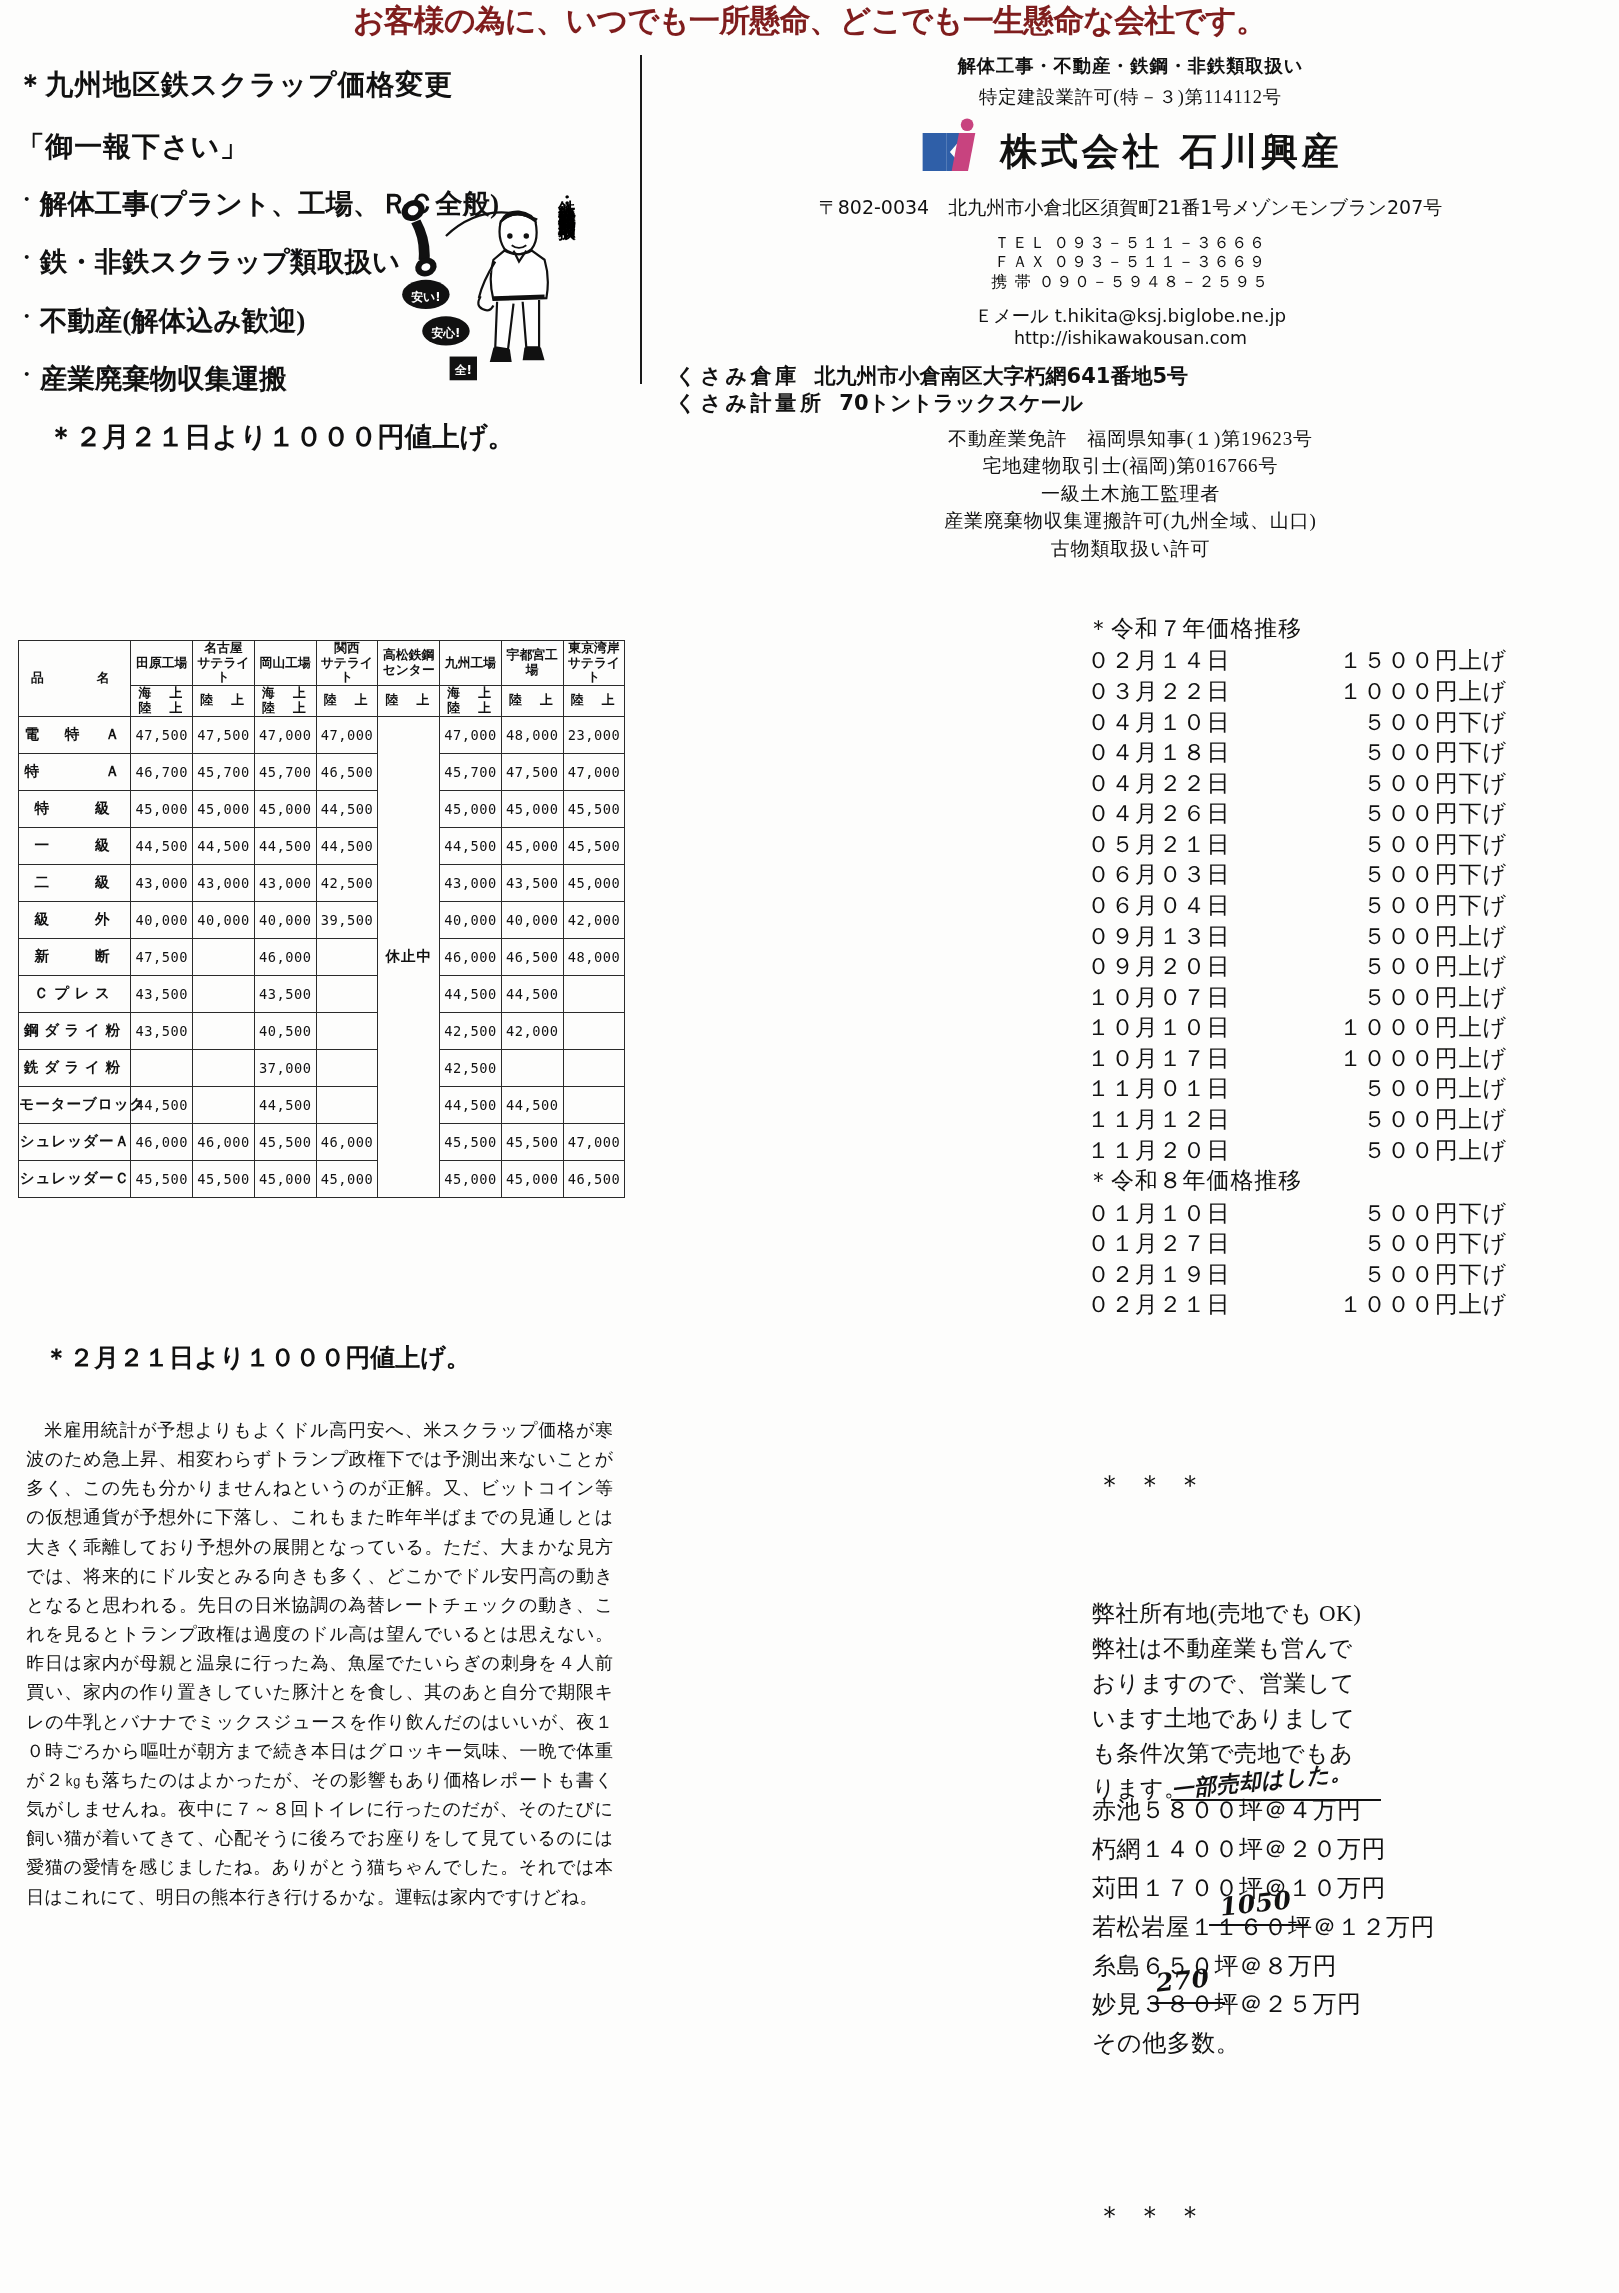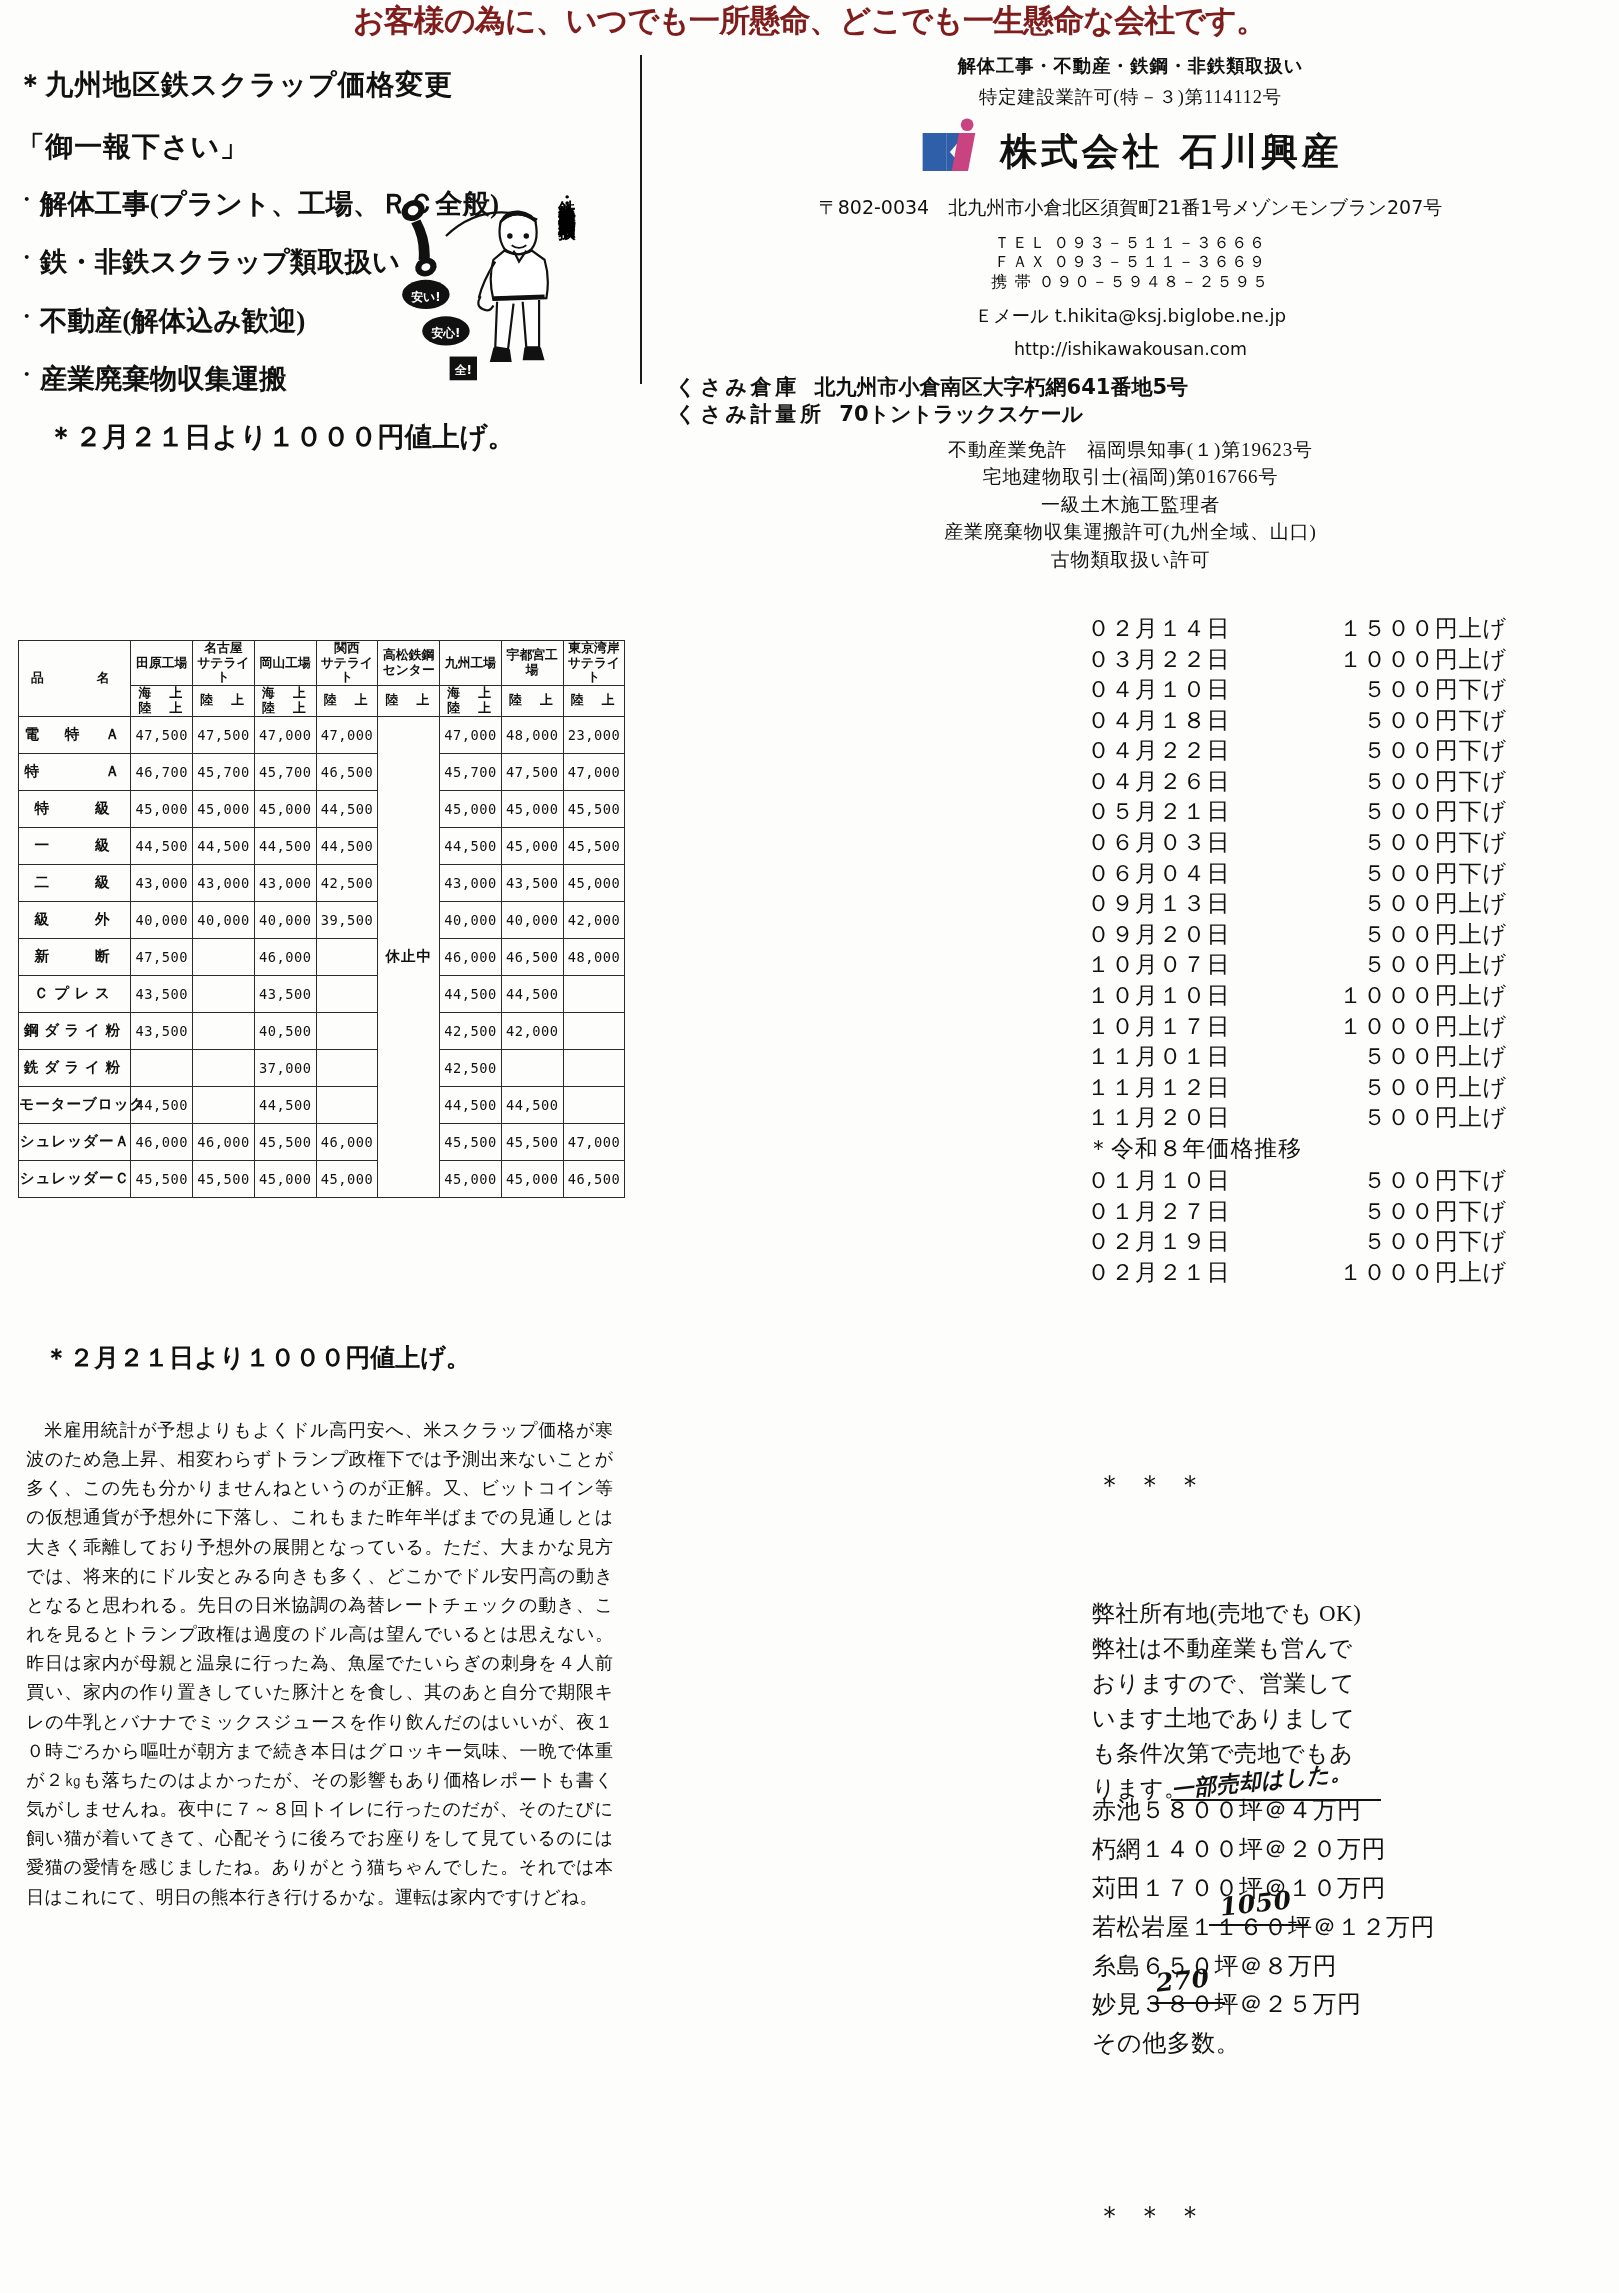--- a/index.html
+++ b/index.html
@@ -60,21 +60,21 @@
     font-size:37px;font-weight:bold;letter-spacing:3.7px;
     font-family:"DejaVu Sans","Liberation Sans",sans-serif;
     text-align:center;
   }
   .addr{font-size:19px;letter-spacing:0px;margin:3.7px 0 3.7px 0;
     font-family:"DejaVu Sans","Liberation Sans",sans-serif;}
   .tel-block{font-size:16px;line-height:1.22;letter-spacing:1.8px;margin:12px;}
   .tel-block div{white-space:pre;}
   .mail{font-size:18.3px;letter-spacing:0;margin-top:1.8px;
     font-family:"DejaVu Sans","Liberation Sans",sans-serif;}
-  .url{font-size:17.4px;margin-top:11px;
+  .url{font-size:17.4px;margin-top:0;
     font-family:"DejaVu Sans","Liberation Sans",sans-serif;}
 
   .wh{margin-top:14.6px;text-align:left;padding-left:24px;
      font-family:"DejaVu Sans","Liberation Sans",sans-serif;
      font-weight:bold;font-size:21px;line-height:1.3;letter-spacing:0;}
   .wh span.lbl{letter-spacing:3.7px;}
   .lic{margin-top:7.3px;font-size:19px;line-height:1.45;letter-spacing:0.9px;text-align:center;}
 
   
   .tblwrap{position:absolute;left:18.3px;top:640px;width:607px;}
@@ -452,20 +452,21 @@
     </table>
   </div>
 
   <div class="undernote">＊２月２１日より１０００円値上げ。</div>
 
   <div class="bodytext">
     <p>米雇用統計が予想よりもよくドル高円安へ、米スクラップ価格が寒波のため急上昇、相変わらずトランプ政権下では予測出来ないことが多く、この先も分かりませんねというのが正解。又、ビットコイン等の仮想通貨が予想外に下落し、これもまた昨年半ばまでの見通しとは大きく乖離しており予想外の展開となっている。ただ、大まかな見方では、将来的にドル安とみる向きも多く、どこかでドル安円高の動きとなると思われる。先日の日米協調の為替レートチェックの動き、これを見るとトランプ政権は過度のドル高は望んでいるとは思えない。昨日は家内が母親と温泉に行った為、魚屋でたいらぎの刺身を４人前買い、家内の作り置きしていた豚汁とを食し、其のあと自分で期限キレの牛乳とバナナでミックスジュースを作り飲んだのはいいが、夜１０時ごろから嘔吐が朝方まで続き本日はグロッキー気味、一晩で体重が２㎏も落ちたのはよかったが、その影響もあり価格レポートも書く気がしませんね。夜中に７～８回トイレに行ったのだが、そのたびに飼い猫が着いてきて、心配そうに後ろでお座りをして見ているのには愛猫の愛情を感じましたね。ありがとう猫ちゃんでした。それでは本日はこれにて、明日の熊本行き行けるかな。運転は家内ですけどね。</p>
   </div>
 
   <div class="hist">
+    <div class="hdr">＊令和７年価格推移</div>
     <div id="hist-r7">
         <div class="row"><span class="d">０２月１４日</span><span class="v">１５００円上げ</span></div>
         <div class="row"><span class="d">０３月２２日</span><span class="v">１０００円上げ</span></div>
         <div class="row"><span class="d">０４月１０日</span><span class="v">５００円下げ</span></div>
         <div class="row"><span class="d">０４月１８日</span><span class="v">５００円下げ</span></div>
         <div class="row"><span class="d">０４月２２日</span><span class="v">５００円下げ</span></div>
         <div class="row"><span class="d">０４月２６日</span><span class="v">５００円下げ</span></div>
         <div class="row"><span class="d">０５月２１日</span><span class="v">５００円下げ</span></div>
         <div class="row"><span class="d">０６月０３日</span><span class="v">５００円下げ</span></div>
         <div class="row"><span class="d">０６月０４日</span><span class="v">５００円下げ</span></div>

